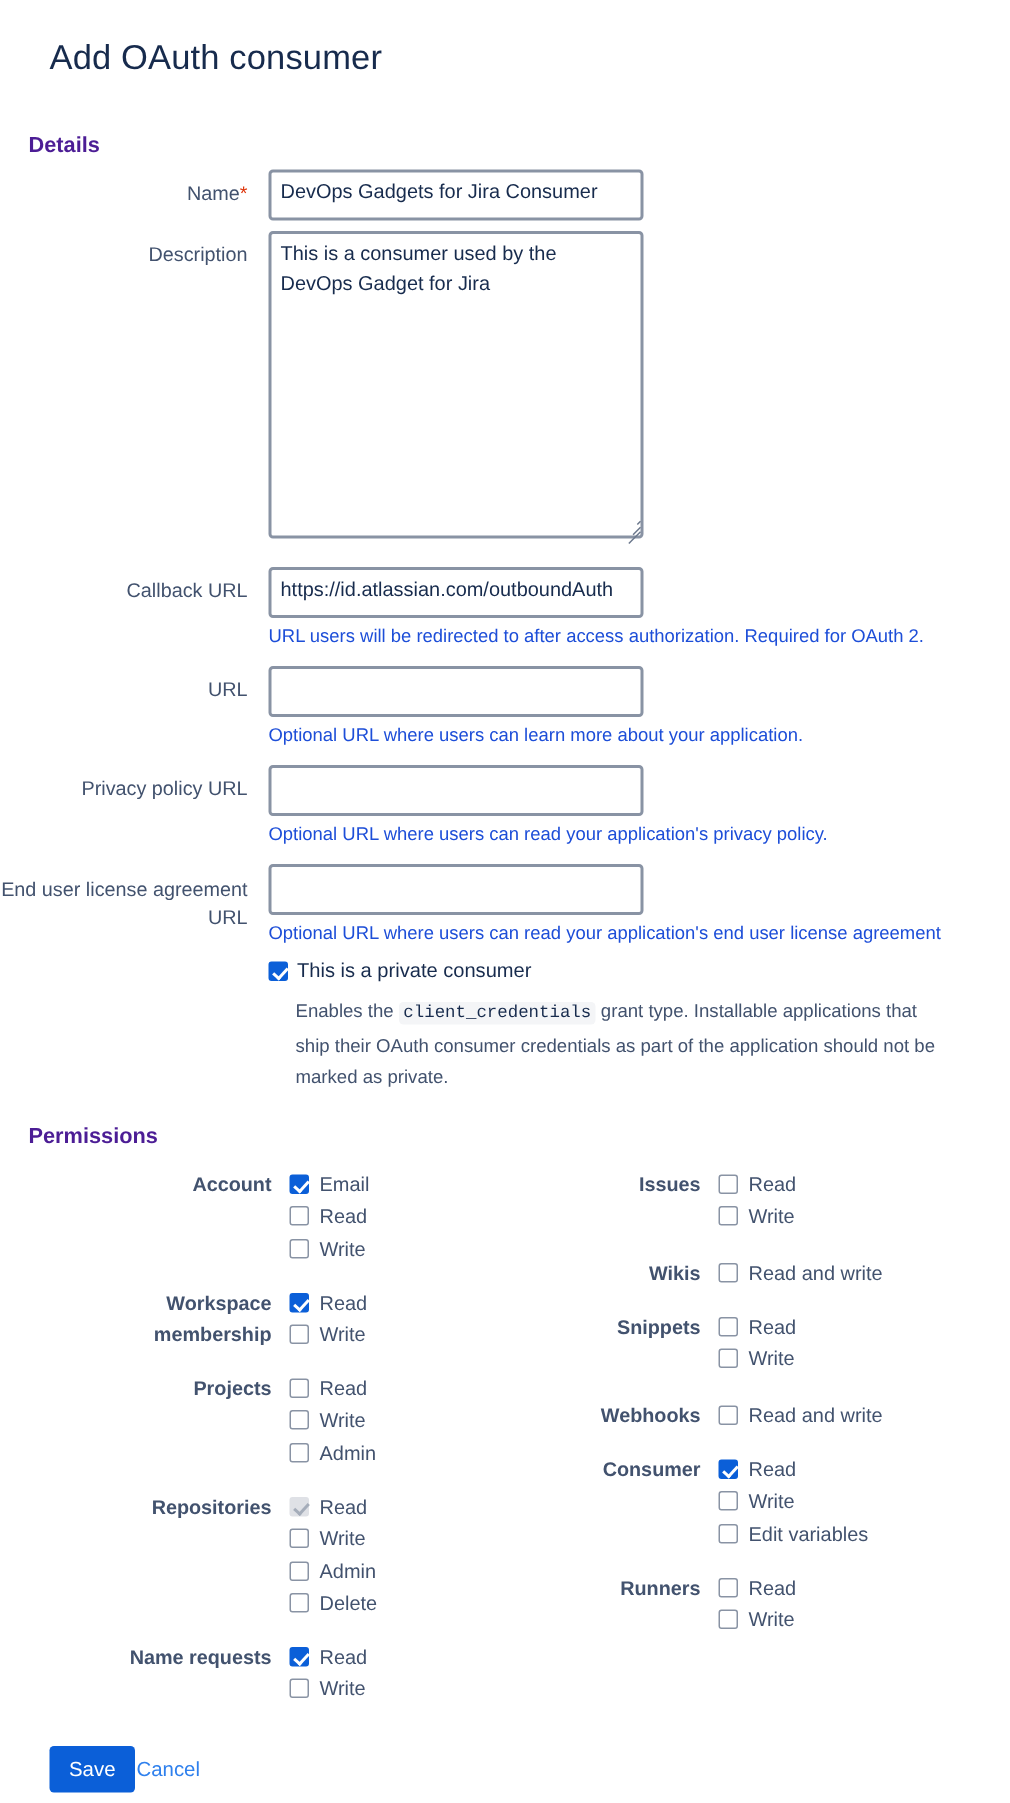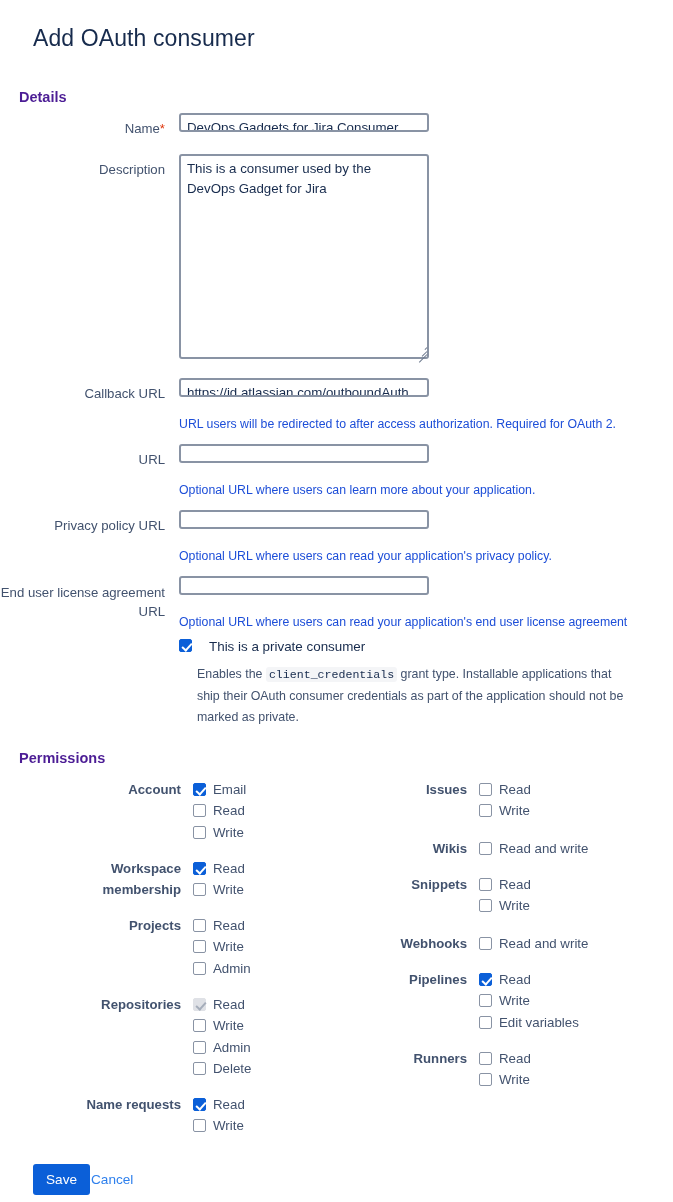--- a/index.html
+++ b/index.html
@@ -31,21 +31,21 @@
   .frow { position: absolute; left: 0; width: 673px; }
   .flabel {
     position: absolute; left: 0; width: 165px;
     text-align: right;
     font-size: 13.2px; color: #42526E; line-height: 18px;
   }
   .flabel .req { color: #DE350B; }
 
   .finput {
     position: absolute; left: 179px;
-    width: 250px; height: 19px;
+    width: 250px; height: 34px;
     border: 2px solid #8993A4; border-radius: 3px;
     background: #fff; padding: 2px 6px;
     font-family: "Liberation Sans", sans-serif;
     font-size: 13.3px; color: #172B4D;
     line-height: 21px;
     overflow: hidden; white-space: nowrap;
   }
   .finput.empty { color: #172B4D; }
 
   .ftextarea {
@@ -72,21 +72,21 @@
   .resize-grip i:nth-child(2) { bottom: 6.5px; width: 7px; }
   .resize-grip i:nth-child(3) { bottom: 10px; width: 3px; }
 
   .fhelp {
     position: absolute; left: 179px;
     font-size: 12.3px; color: #1d4ed8; line-height: 16px;
     white-space: nowrap;
   }
 
   
-  .priv-row { position: absolute; left: 179px; top: 639px; display: flex; align-items: flex-start; gap: 17px; }
+  .priv-row { position: absolute; left: 179px; top: 639px; display: flex; align-items: flex-end; gap: 6px; }
   .priv-row .lbl { font-size: 13.4px; color: #172B4D; }
   .priv-help {
     position: absolute; left: 197px; top: 664px; width: 434px;
     font-size: 12.4px; color: #42526E; line-height: 21.5px;
   }
   code.mono {
     font-family: "Liberation Mono", "DejaVu Sans Mono", monospace;
     font-size: 11.6px; background: #F4F5F7; color: #172B4D;
     padding: 1px 3px; border-radius: 3px;
   }
@@ -300,21 +300,21 @@
         </div>
       </div>
       <div class="perm-group" style="left: 479px; top: 933px;">
         <div class="perm-label" style="width: 150px;">Webhooks</div>
         <div class="perm-opt">
           <span class="cbox"></span>
           <span class="ptxt">Read and write</span>
         </div>
       </div>
       <div class="perm-group" style="left: 479px; top: 969px;">
-        <div class="perm-label" style="width: 150px;">Pipelines</div>
+        <div class="perm-label" style="width: 150px;">Consumer</div>
         <div class="perm-opt">
           <span class="cbox checked"></span>
           <span class="ptxt">Read</span>
         </div>
         <div class="perm-opt">
           <span class="cbox"></span>
           <span class="ptxt">Write</span>
         </div>
         <div class="perm-opt">
           <span class="cbox"></span>

